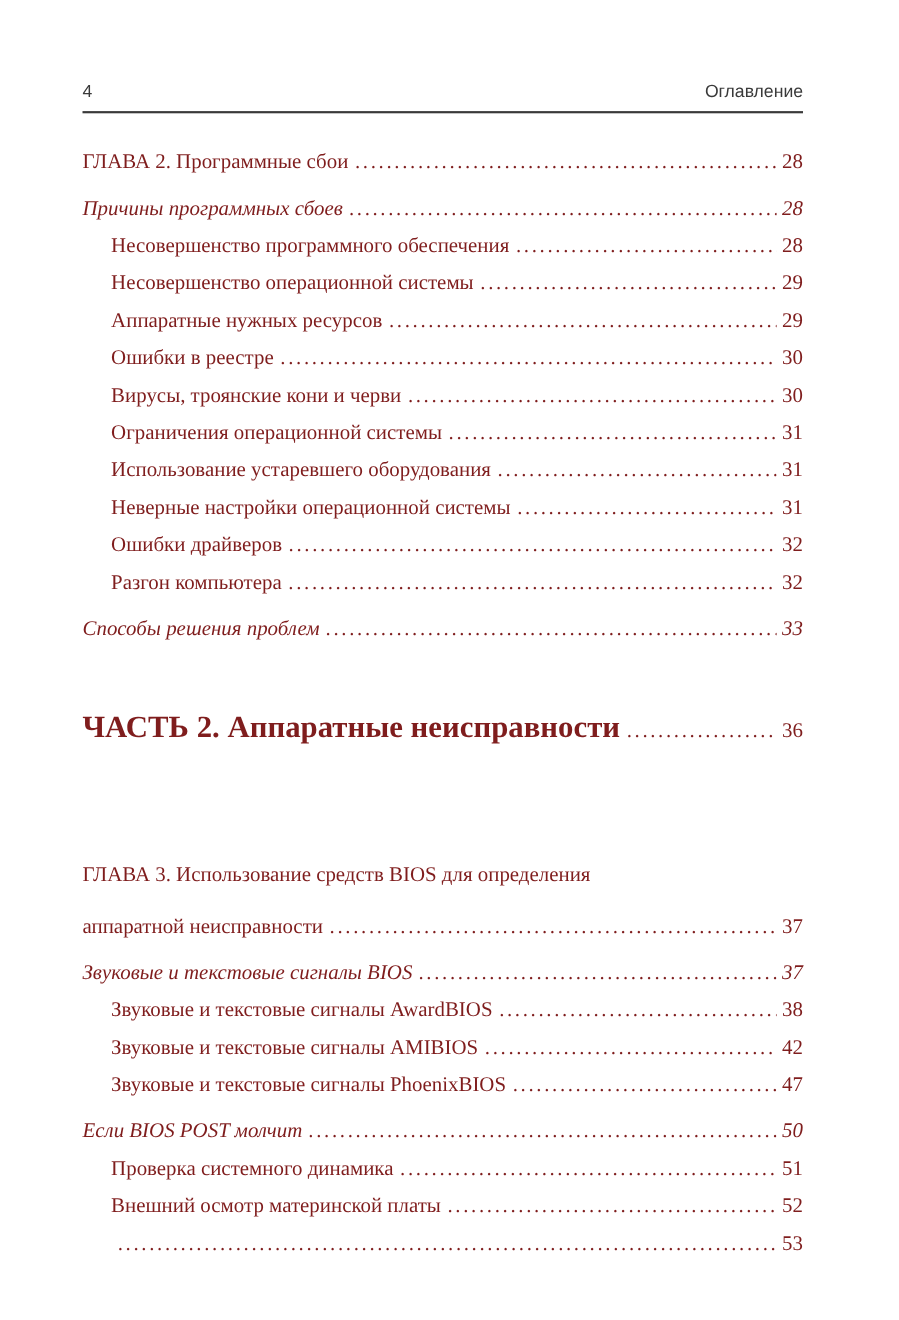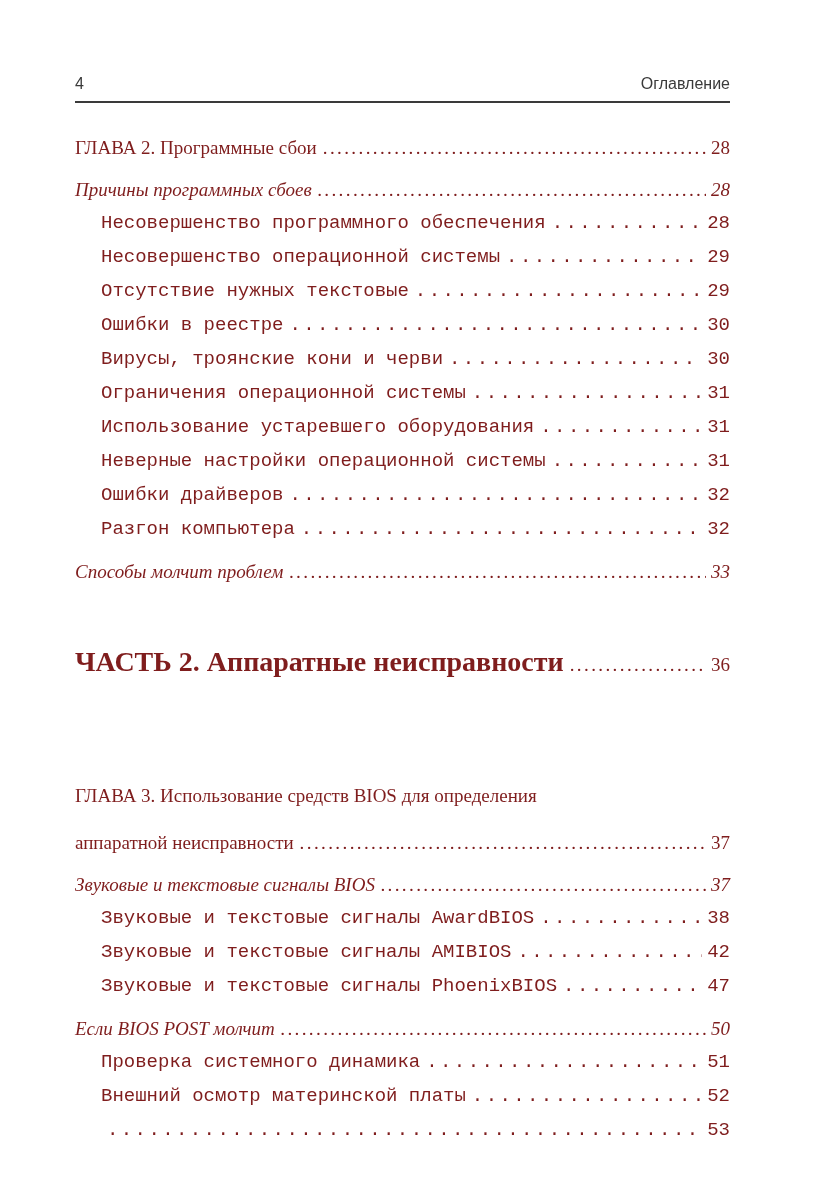--- a/index.html
+++ b/index.html
@@ -56,21 +56,21 @@
   }
   .entry .page-num {
     flex: 0 0 auto;
     text-align: right;
   }
   
   .type-chapter { margin-top: 34px; }
   .type-part + .type-chapter { margin-top: 110px; }
   .type-chapter-cont { margin-top: 26px; }
   .type-section { margin-top: 21px; font-style: italic; }
-  .type-sub { padding-left: 26px; font-family: Liberation Mono, monospace; }
+  .type-sub { padding-left: 26px; }
   .type-part { margin-top: 69px; }
   .type-part .label {
     font-weight: bold;
     font-size: 28px;
   }
 </style>
 </head>
 <body>
 
 <div class="page">
@@ -99,21 +99,21 @@
         <span class="page-num">28</span>
       </div>
 
       <div class="entry type-sub">
         <span class="label">Несовершенство операционной системы</span>
         <span class="dots"></span>
         <span class="page-num">29</span>
       </div>
 
       <div class="entry type-sub">
-        <span class="label">Отсутствие нужных текстовые</span>
+        <span class="label">Аппаратные нужных ресурсов</span>
         <span class="dots"></span>
         <span class="page-num">29</span>
       </div>
 
       <div class="entry type-sub">
         <span class="label">Ошибки в реестре</span>
         <span class="dots"></span>
         <span class="page-num">30</span>
       </div>
 
@@ -147,21 +147,21 @@
         <span class="page-num">32</span>
       </div>
 
       <div class="entry type-sub">
         <span class="label">Разгон компьютера</span>
         <span class="dots"></span>
         <span class="page-num">32</span>
       </div>
 
       <div class="entry type-section">
-        <span class="label">Способы молчит проблем</span>
+        <span class="label">Способы решения проблем</span>
         <span class="dots"></span>
         <span class="page-num">33</span>
       </div>
 
       <div class="entry type-part">
         <span class="label">ЧАСТЬ 2. Аппаратные неисправности</span>
         <span class="dots"></span>
         <span class="page-num">36</span>
       </div>
 

